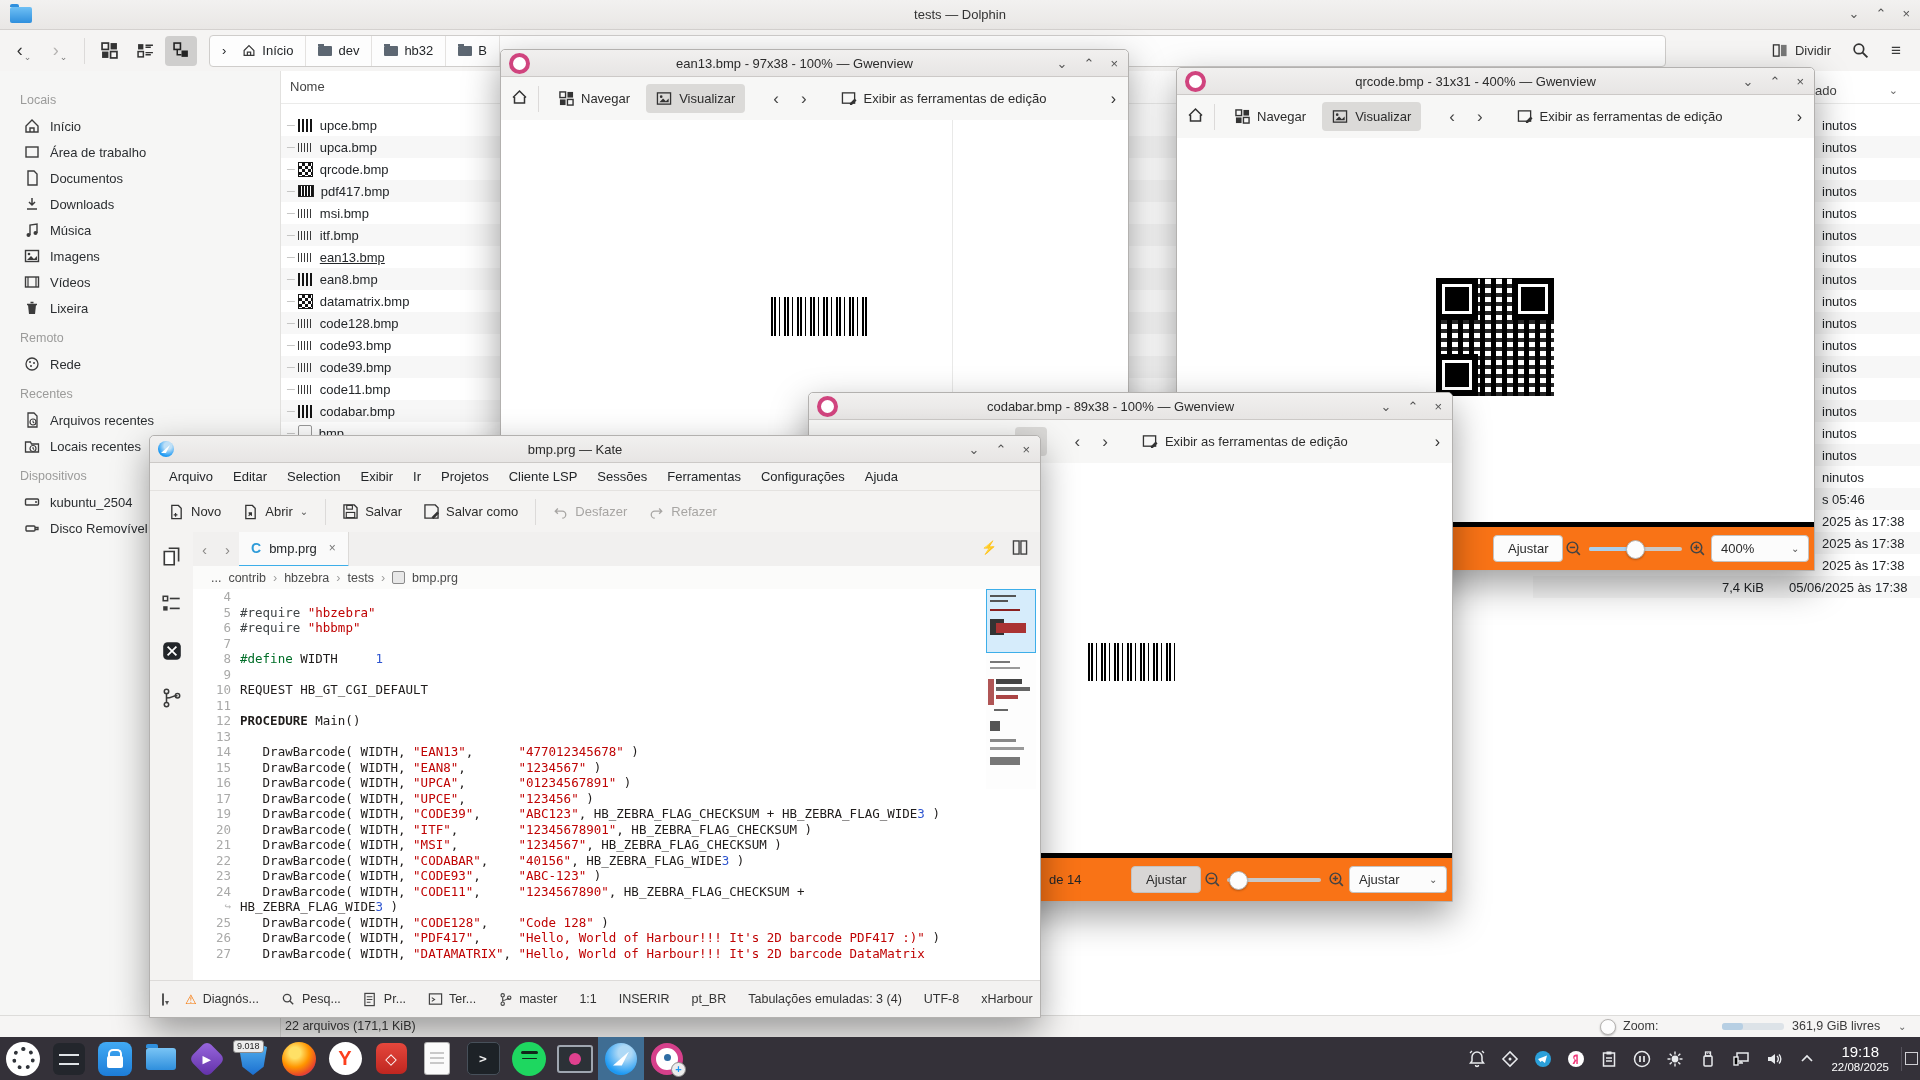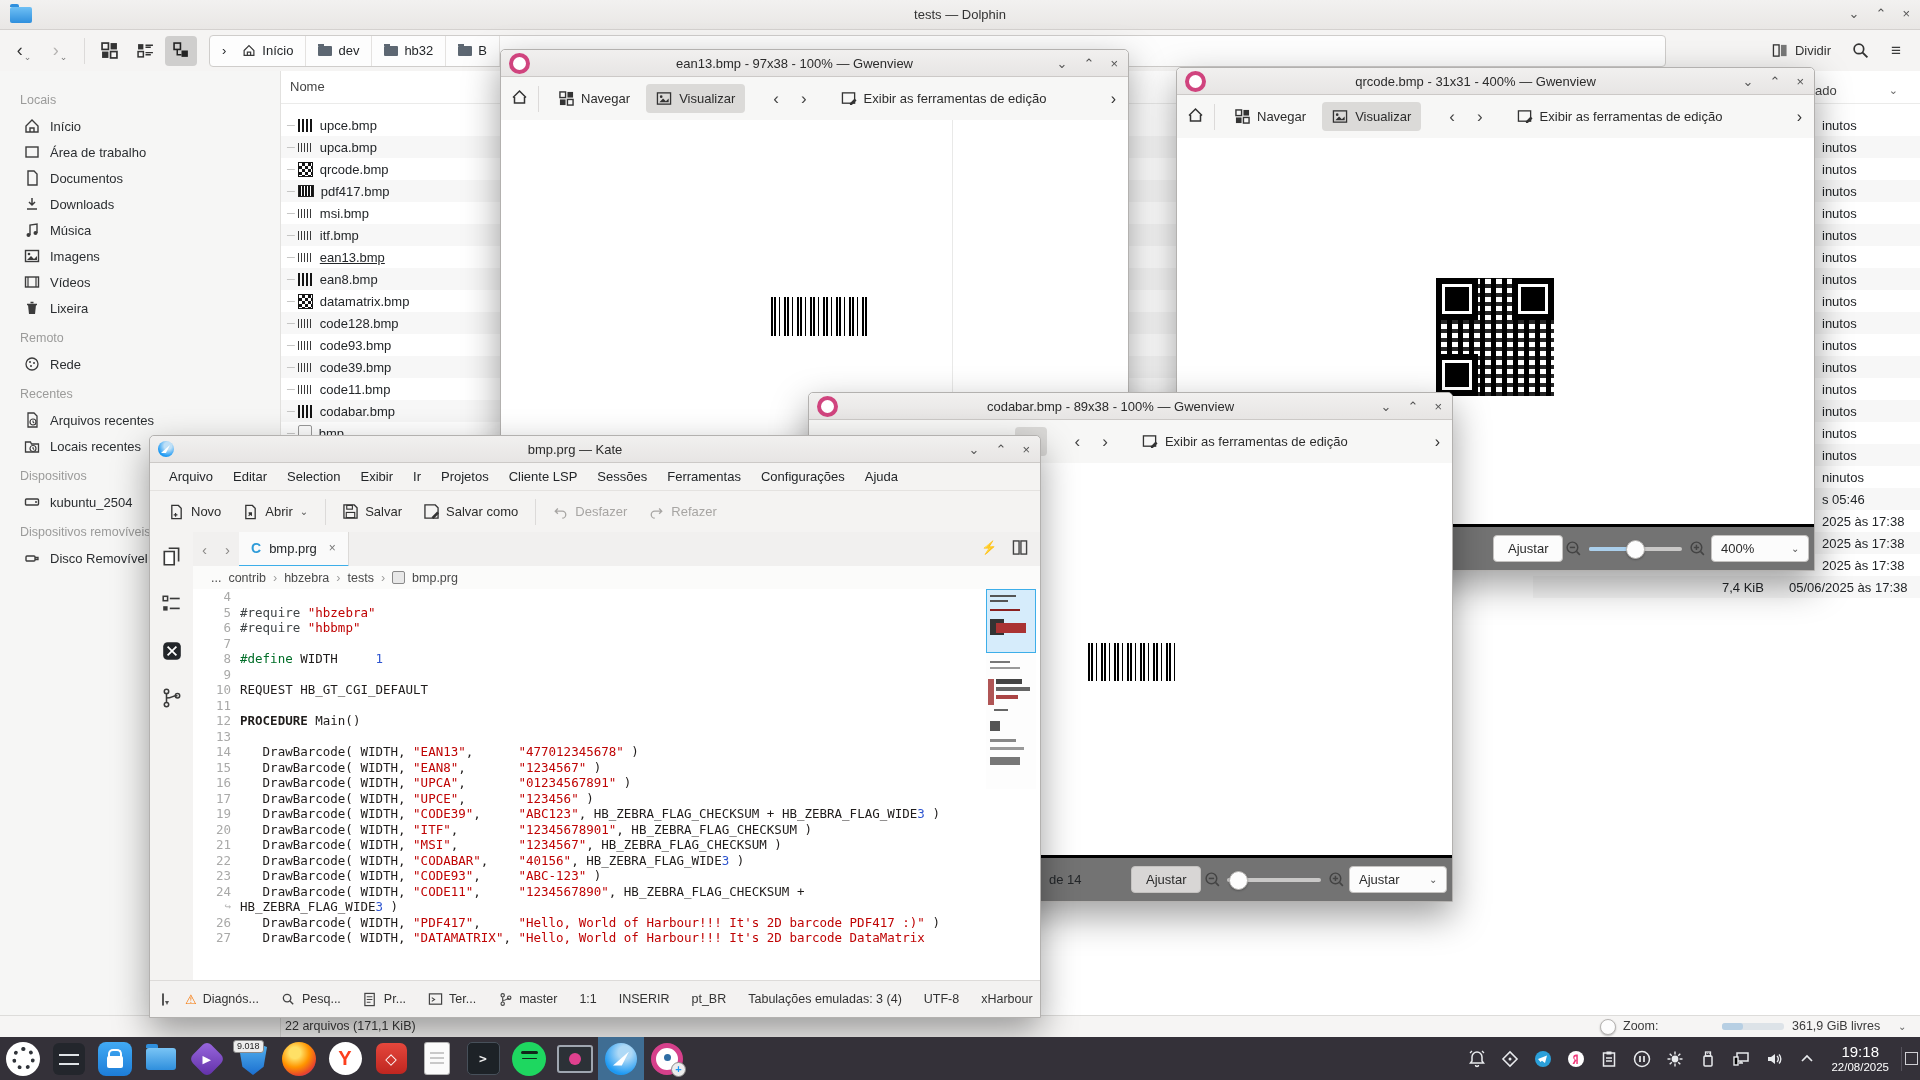--- a/index.html
+++ b/index.html
@@ -21,21 +21,21 @@
   .katelogo::after{content:"";position:absolute;left:3px;top:4px;width:9px;height:8px;background:#fff;clip-path:polygon(0 100%,100% 0,55% 100%)}
   
   .gtool{height:43px;background:#f7f7f6;border-bottom:1px solid #dedcdb;display:flex;align-items:center;
          gap:6px;padding:0 10px;font-size:13px;color:#2c2c2c}
   .chip{display:flex;align-items:center;gap:7px;padding:7px 10px;border-radius:4px;white-space:nowrap}
   .chip.checked{background:#dbdad8}
   .navarr{font-size:17px;color:#444;padding:0 8px}
   .navarr.sp{margin-left:14px}
   .vsep{width:1px;height:26px;background:#dcdad9;margin:0 4px}
   .ovf{margin-left:auto;font-size:16px;color:#333;padding-right:2px}
-  .gbot{position:absolute;left:0;right:0;bottom:0;height:43px;background:#737373;border-top:3px solid #000000;
+  .gbot{position:absolute;left:0;right:0;bottom:0;height:43px;background:#f97316;border-top:5px solid #000000;
         display:flex;align-items:center;font-size:13px}
   .btn{border:1px solid #c4c2c0;background:#fcfcfc;border-radius:4px;padding:5px 14px;color:#2b2b2b}
   .btn.pressed{background:#d8d6d5}
   .combo{border:1px solid #c4c2c0;background:#fcfcfc;border-radius:4px;padding:5px 9px;display:flex;
          align-items:center;gap:18px;color:#2b2b2b}
   .combo .cv{min-width:52px}
   .sld{height:4px;background:#c9c8c7;border-radius:2px;position:relative}
   .sld .fill{position:absolute;left:0;top:0;bottom:0;background:#aacfec;border-radius:2px}
   .sld .th{position:absolute;top:-7px;width:17px;height:17px;border-radius:50%;background:#fdfdfd;
            border:1px solid #b5b3b1;box-shadow:0 1px 2px rgba(0,0,0,.25)}
@@ -334,21 +334,20 @@
         <span class="slb">Locais recentes</span>
       </div>
       <div class="sec">Dispositivos</div>
       <div class="sbi">
         <svg width="16" height="16" viewBox="0 0 16 16">
           <rect x="1.5" y="5" width="13" height="6" rx="1" fill="none" stroke="#3c3c3c" stroke-width="1.4"></rect>
           <circle cx="12" cy="8" r="1" fill="#3c3c3c"></circle>
         </svg>
         <span class="slb">kubuntu_2504</span>
       </div>
-      <div class="sec">Dispositivos removíveis</div>
       <div class="sbi">
         <svg width="16" height="16" viewBox="0 0 16 16">
           <rect x="2" y="6" width="9" height="5" rx="1" fill="none" stroke="#3c3c3c" stroke-width="1.4"></rect>
           <path d="M11 7.5h3v2h-3" fill="none" stroke="#3c3c3c" stroke-width="1.3"></path>
         </svg>
         <span class="slb">Disco Removível 14</span>
       </div>
     </div>
 
   <div id="d-main">
@@ -838,20 +837,21 @@
       <div class="cl"><span class="ln">15</span><span class="ct"><span class="tk-t">   DrawBarcode( WIDTH, </span><span class="tk-s">"EAN8"</span><span class="tk-t">,       </span><span class="tk-s">"1234567"</span><span class="tk-t"> )</span></span></div>
       <div class="cl"><span class="ln">16</span><span class="ct"><span class="tk-t">   DrawBarcode( WIDTH, </span><span class="tk-s">"UPCA"</span><span class="tk-t">,       </span><span class="tk-s">"01234567891"</span><span class="tk-t"> )</span></span></div>
       <div class="cl"><span class="ln">17</span><span class="ct"><span class="tk-t">   DrawBarcode( WIDTH, </span><span class="tk-s">"UPCE"</span><span class="tk-t">,       </span><span class="tk-s">"123456"</span><span class="tk-t"> )</span></span></div>
       <div class="cl"><span class="ln">19</span><span class="ct"><span class="tk-t">   DrawBarcode( WIDTH, </span><span class="tk-s">"CODE39"</span><span class="tk-t">,     </span><span class="tk-s">"ABC123"</span><span class="tk-t">, HB_ZEBRA_FLAG_CHECKSUM + HB_ZEBRA_FLAG_WIDE</span><span class="tk-n2">3</span><span class="tk-t"> )</span></span></div>
       <div class="cl"><span class="ln">20</span><span class="ct"><span class="tk-t">   DrawBarcode( WIDTH, </span><span class="tk-s">"ITF"</span><span class="tk-t">,        </span><span class="tk-s">"12345678901"</span><span class="tk-t">, HB_ZEBRA_FLAG_CHECKSUM )</span></span></div>
       <div class="cl"><span class="ln">21</span><span class="ct"><span class="tk-t">   DrawBarcode( WIDTH, </span><span class="tk-s">"MSI"</span><span class="tk-t">,        </span><span class="tk-s">"1234567"</span><span class="tk-t">, HB_ZEBRA_FLAG_CHECKSUM )</span></span></div>
       <div class="cl"><span class="ln">22</span><span class="ct"><span class="tk-t">   DrawBarcode( WIDTH, </span><span class="tk-s">"CODABAR"</span><span class="tk-t">,    </span><span class="tk-s">"40156"</span><span class="tk-t">, HB_ZEBRA_FLAG_WIDE</span><span class="tk-n2">3</span><span class="tk-t"> )</span></span></div>
       <div class="cl"><span class="ln">23</span><span class="ct"><span class="tk-t">   DrawBarcode( WIDTH, </span><span class="tk-s">"CODE93"</span><span class="tk-t">,     </span><span class="tk-s">"ABC-123"</span><span class="tk-t"> )</span></span></div>
       <div class="cl"><span class="ln">24</span><span class="ct"><span class="tk-t">   DrawBarcode( WIDTH, </span><span class="tk-s">"CODE11"</span><span class="tk-t">,     </span><span class="tk-s">"1234567890"</span><span class="tk-t">, HB_ZEBRA_FLAG_CHECKSUM +</span></span></div>
       <div class="cl"><span class="ln wrapn">↪</span><span class="ct"><span class="tk-t">HB_ZEBRA_FLAG_WIDE</span><span class="tk-n2">3</span><span class="tk-t"> )</span></span></div>
+      <div class="cl"><span class="ln">25</span><span class="ct"><span class="tk-t">   DrawBarcode( WIDTH, </span><span class="tk-s">"CODE128"</span><span class="tk-t">,    </span><span class="tk-s">"Code 128"</span><span class="tk-t"> )</span></span></div>
       <div class="cl"><span class="ln">26</span><span class="ct"><span class="tk-t">   DrawBarcode( WIDTH, </span><span class="tk-s">"PDF417"</span><span class="tk-t">,     </span><span class="tk-s">"Hello, World of Harbour!!! It's 2D barcode PDF417 :)"</span><span class="tk-t"> )</span></span></div>
       <div class="cl"><span class="ln">27</span><span class="ct"><span class="tk-t">   DrawBarcode( WIDTH, </span><span class="tk-s">"DATAMATRIX"</span><span class="tk-t">, </span><span class="tk-s">"Hello, World of Harbour!!! It's 2D barcode DataMatrix</span></span></div>
     </div>
 
   <div id="k-mmap">
     <div class="vp"></div>
     <div class="mk" style="left:4px;top:6px;width:26px;background:#555"></div>
     <div class="mk" style="left:4px;top:11px;width:18px;background:#555"></div>
     <div class="mk" style="left:4px;top:20px;width:30px;background:#8a2121"></div>
     <div class="mk" style="left:4px;top:30px;width:14px;background:#333;height:16px"></div>

